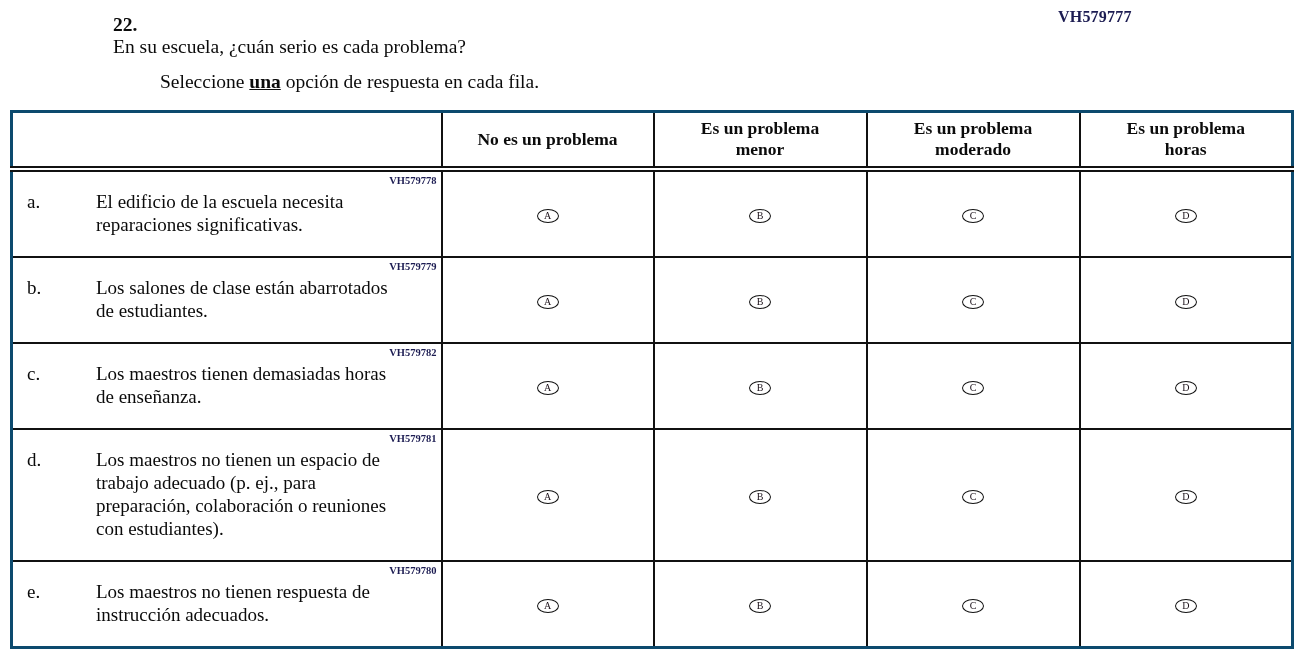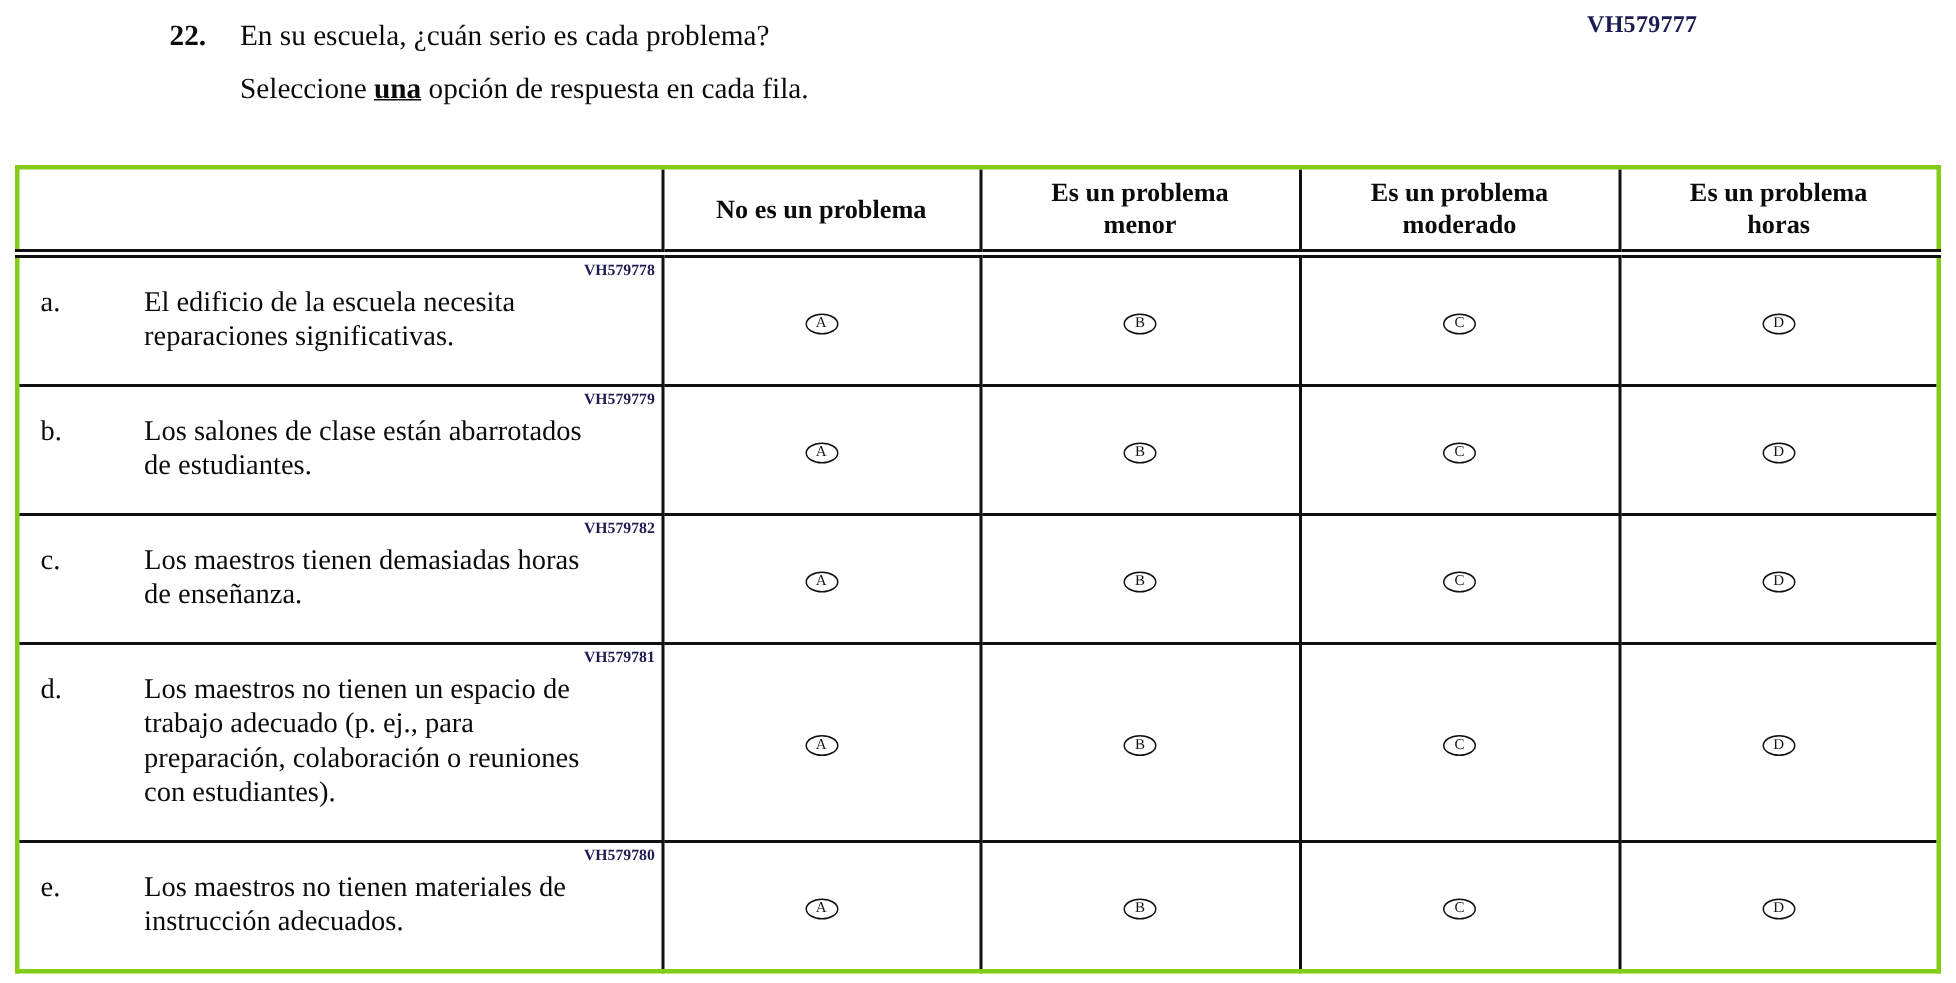--- a/index.html
+++ b/index.html
@@ -25,35 +25,35 @@
     letter-spacing: 0.2px;
   }
 
   
   .question-block {
     position: absolute;
     left: 113px;
     top: 14px;
     font-size: 19.5px;
   }
-  .question-line { display: flex; }
+  .question-line { display: flex; flex-direction: column; }
   .q-number { font-weight: bold; width: 47px; }
   .q-text { }
   .instruction-line { margin-left: 47px; margin-top: 13px; }
   .instr-bold { font-weight: bold; text-decoration: underline; }
 
   
   table.qtable {
     position: absolute;
     left: 10px;
     top: 110px;
     width: 1281px;
     border-collapse: collapse;
     table-layout: fixed;
-    border: 3px solid #84cc16;
+    border: 3px solid #0c4a6e;
   }
   table.qtable td, table.qtable th {
     border: 2px solid #111111;
     vertical-align: middle;
   }
   table.qtable tr.header-row th {
     border-bottom: 6px double #111111;
     font-size: 17.5px;
     font-weight: bold;
     text-align: center;
@@ -229,21 +229,21 @@
       <td class="opt"><span class="radio">C</span></td>
       <td class="opt"><span class="radio">D</span></td>
     </tr>
 
     <tr class="row-e">
       <td class="stmt">
         <div class="cell-flex">
           <div class="vh-code">VH579780</div>
           <div class="stmt-text">
             <span class="stmt-letter">e.</span>
-            <span class="stmt-body">Los maestros no tienen materiales de
+            <span class="stmt-body">Los maestros no tienen respuesta de
 instrucción adecuados.</span>
           </div>
         </div>
       </td>
       <td class="opt"><span class="radio">A</span></td>
       <td class="opt"><span class="radio">B</span></td>
       <td class="opt"><span class="radio">C</span></td>
       <td class="opt"><span class="radio">D</span></td>
     </tr>
   </tbody>

